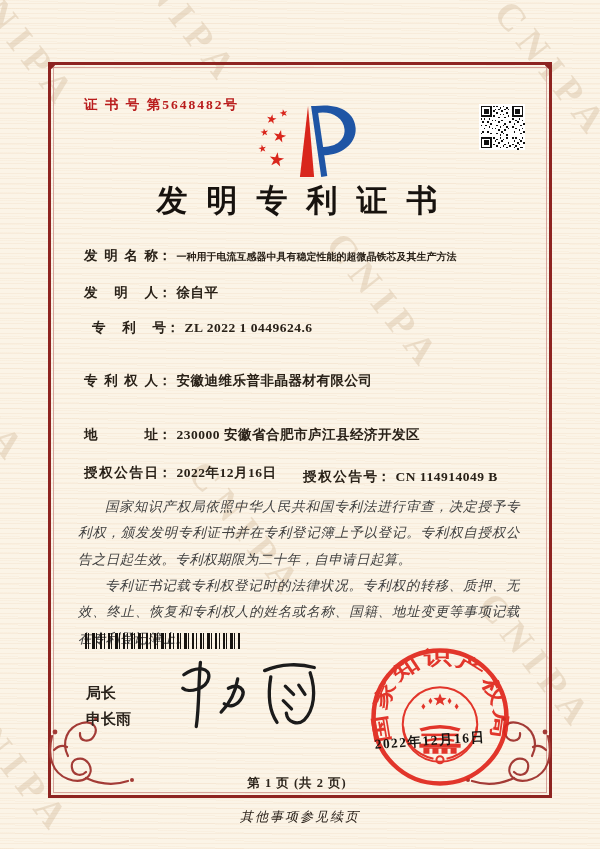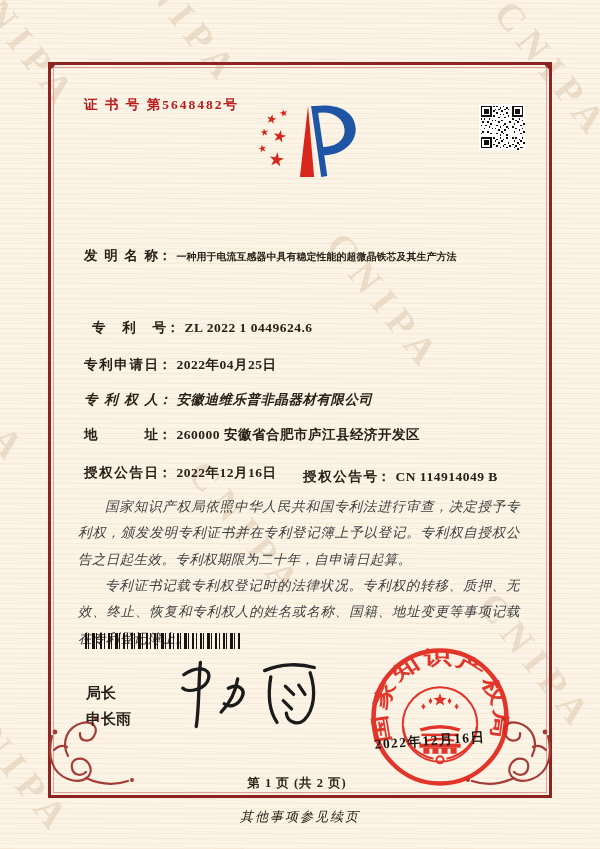--- a/index.html
+++ b/index.html
@@ -50,21 +50,21 @@
 
   .title{
     position:absolute; left:48px; top:180px; width:498px; text-align:center;
     font-size:31px; font-weight:700; letter-spacing:19px; padding-left:19px;
     box-sizing:border-box; color:#17120e;
   }
 
   .row{position:absolute; left:84px; width:460px; font-size:13.5px; font-weight:700;
        white-space:nowrap; color:#292118;}
   .r1{top:247px;} .r2{top:284px;} .r3{top:319px;margin-left:8px;} .r4{top:356px;}
-  .r5{top:391px;font-style:italic;} .r6{top:426px;} .r7{top:464px;}
+  .r5{top:372px;} .r6{top:426px;} .r7{top:464px;}
   .flabel{display:inline-block; width:74px; text-align:justify; text-align-last:justify; vertical-align:top;}
   .fvalue{margin-left:5px; letter-spacing:0.5px;}
   .fvalue.small{font-size:10px; letter-spacing:0;}
   .pair2{position:absolute; left:219px; top:4px;}
 
   .paras{
     position:absolute; left:78px; top:494px; width:442px;
     font-size:13.5px; line-height:1.95; text-align:justify;
     font-style:italic; color:#404040; letter-spacing:0.4px;font-family:Liberation Serif, serif;
   }
@@ -178,35 +178,36 @@
       <path d="M3,3h3v3h-3z M23,3h3v3h-3z M3,23h3v3h-3z"></path>
       <path d="M9,1h1v1h-1z M11,1h1v1h-1z M15,1h1v1h-1z M13,2h1v1h-1z M17,2h1v1h-1z M10,3h1v1h-1z M12,3h1v1h-1z M16,3h1v1h-1z M18,3h1v1h-1z M9,4h1v1h-1z M14,4h1v1h-1z M11,5h1v1h-1z M17,5h1v1h-1z M13,6h1v1h-1z M15,6h1v1h-1z M9,7h1v1h-1z M18,7h1v1h-1z M12,8h1v1h-1z M16,8h1v1h-1z"></path>
       <path d="M1,9h1v1h-1z M3,9h1v1h-1z M6,9h1v1h-1z M8,10h1v1h-1z M2,11h1v1h-1z M5,11h1v1h-1z M7,12h1v1h-1z M1,13h1v1h-1z M4,13h1v1h-1z M6,14h1v1h-1z M3,15h1v1h-1z M8,15h1v1h-1z M2,17h1v1h-1z M5,17h1v1h-1z M7,18h1v1h-1z M1,18h1v1h-1z"></path>
       <path d="M21,9h1v1h-1z M23,10h1v1h-1z M25,9h1v1h-1z M27,10h1v1h-1z M22,12h1v1h-1z M24,11h1v1h-1z M26,13h1v1h-1z M28,12h1v1h-1z M21,14h1v1h-1z M23,15h1v1h-1z M25,16h1v1h-1z M27,15h1v1h-1z M22,17h1v1h-1z M26,18h1v1h-1z M28,17h1v1h-1z"></path>
       <path d="M10,10h1v1h-1z M12,11h1v1h-1z M14,10h1v1h-1z M16,12h1v1h-1z M11,13h1v1h-1z M13,14h1v1h-1z M15,13h1v1h-1z M17,14h1v1h-1z M10,15h1v1h-1z M12,16h1v1h-1z M14,17h1v1h-1z M16,16h1v1h-1z M18,15h1v1h-1z M11,18h1v1h-1z M13,19h1v1h-1z M15,18h1v1h-1z M17,19h1v1h-1z M19,11h1v1h-1z"></path>
       <path d="M9,21h1v1h-1z M11,22h1v1h-1z M13,21h1v1h-1z M15,22h1v1h-1z M17,21h1v1h-1z M10,23h1v1h-1z M12,24h1v1h-1z M14,23h1v1h-1z M16,25h1v1h-1z M18,24h1v1h-1z M9,25h1v1h-1z M11,26h1v1h-1z M13,27h1v1h-1z M15,26h1v1h-1z M17,27h1v1h-1z M19,26h1v1h-1z"></path>
       <path d="M21,21h1v1h-1z M23,21h1v1h-1z M25,22h1v1h-1z M27,21h1v1h-1z M22,23h1v1h-1z M24,24h1v1h-1z M26,23h1v1h-1z M28,24h1v1h-1z M21,25h1v1h-1z M23,26h1v1h-1z M25,25h1v1h-1z M27,27h1v1h-1z M22,27h1v1h-1z M24,28h1v1h-1z M26,27h1v1h-1z"></path>
     </g>
   </svg>
 
+  <div class="title">发明专利证书</div>
 
   <div class="row r1">
     <span class="flabel">发明名称</span><span>：</span><span class="fvalue small">一种用于电流互感器中具有稳定性能的超微晶铁芯及其生产方法</span>
   </div>
+  <div class="row r2">
+    <span class="flabel">发明人</span><span>：</span><span class="fvalue">徐自平</span>
+  </div>
   <div class="row r3">
     <span class="flabel">专利号</span><span>：</span><span class="fvalue">ZL 2022 1 0449624.6</span>
   </div>
-  <div class="row r4">
-    <span class="flabel">专利申请日</span><span>：</span><span class="fvalue">2022年04月25日</span>
-  </div>
   <div class="row r5">
     <span class="flabel">专利权人</span><span>：</span><span class="fvalue">安徽迪维乐普非晶器材有限公司</span>
   </div>
   <div class="row r6">
-    <span class="flabel">地址</span><span>：</span><span class="fvalue">260000 安徽省合肥市庐江县经济开发区</span>
+    <span class="flabel">地址</span><span>：</span><span class="fvalue">230000 安徽省合肥市庐江县经济开发区</span>
   </div>
   <div class="row r7">
     <span class="flabel">授权公告日</span><span>：</span><span class="fvalue">2022年12月16日</span>
     <span class="pair2">
       <span class="flabel">授权公告号</span><span>：</span><span class="fvalue">CN 114914049 B</span>
     </span>
   </div>
 
   <div class="paras">
     <p>国家知识产权局依照中华人民共和国专利法进行审查，决定授予专利权，颁发发明专利证书并在专利登记簿上予以登记。专利权自授权公告之日起生效。专利权期限为二十年，自申请日起算。</p>

